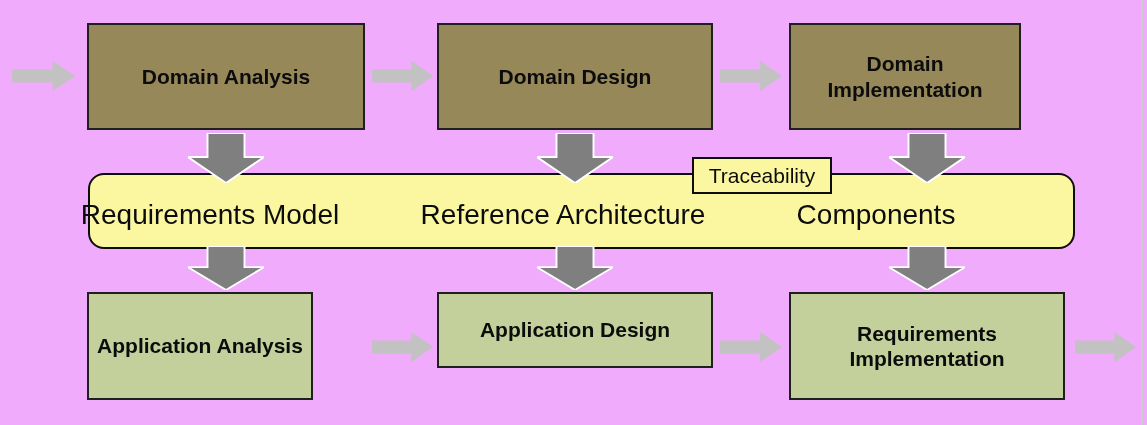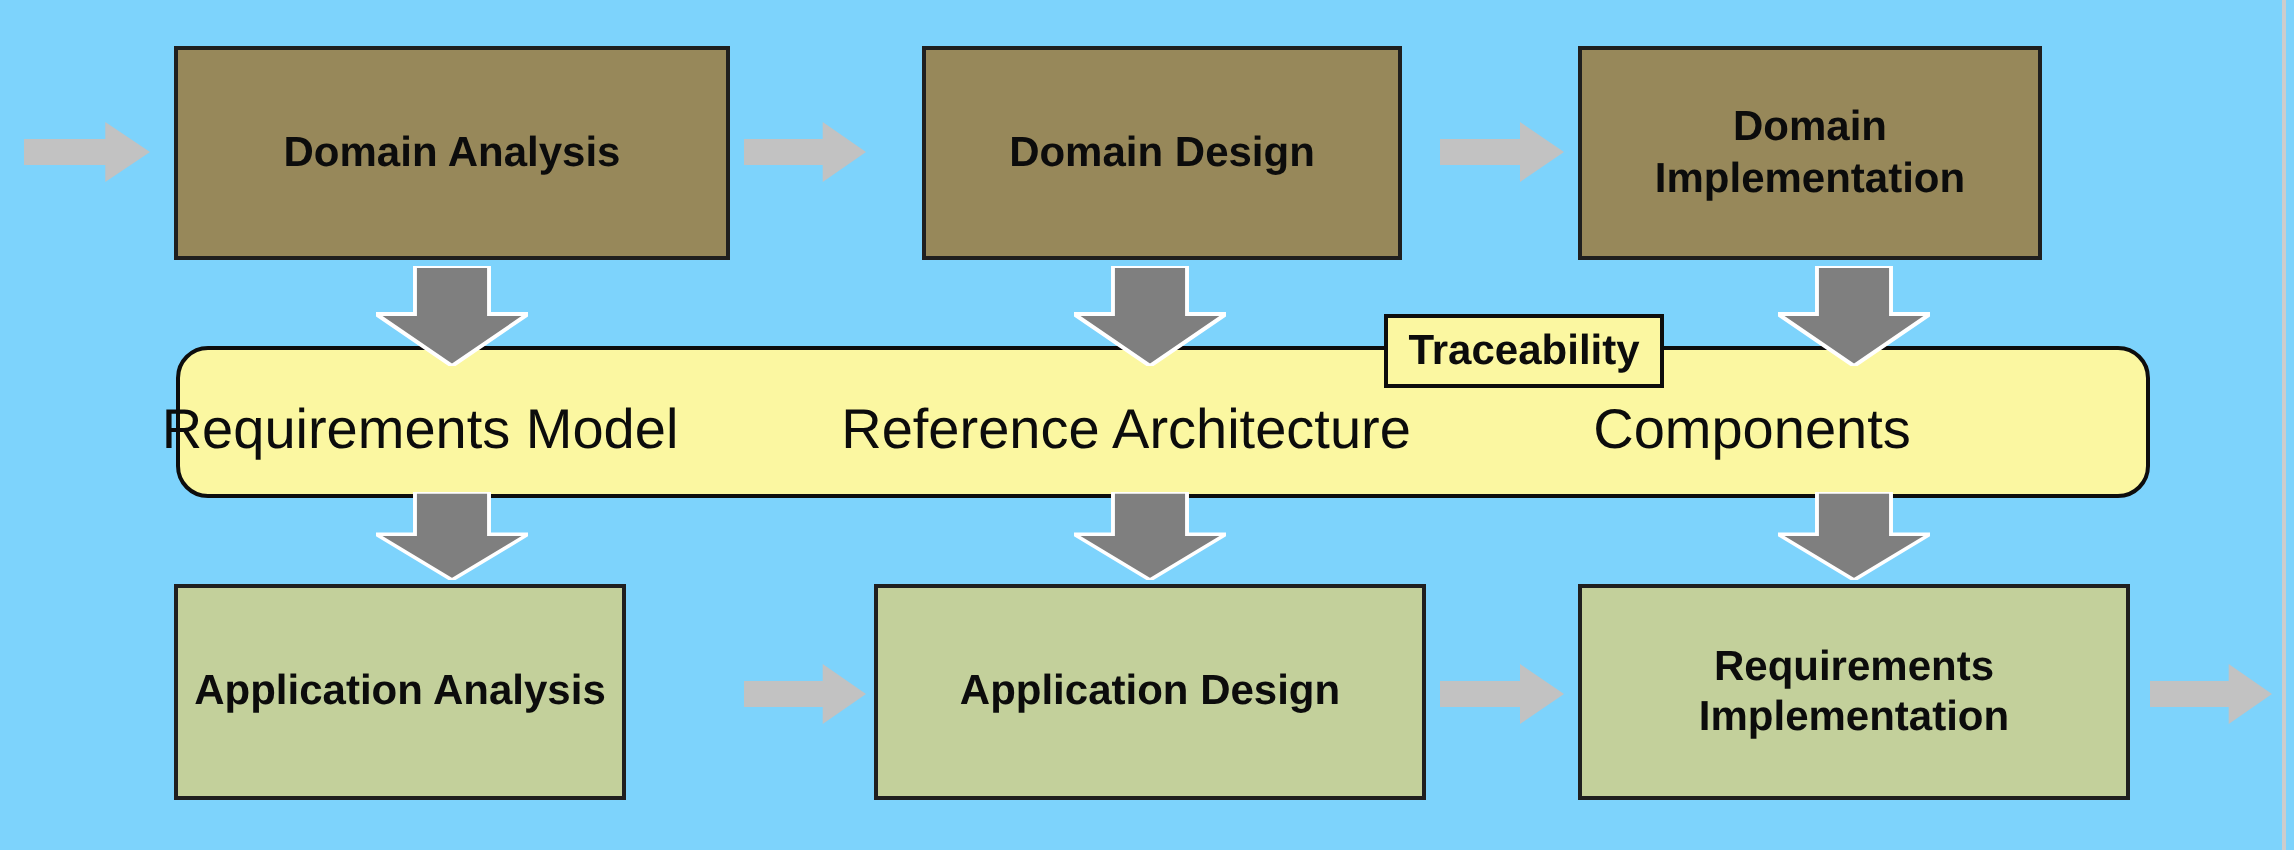--- a/index.html
+++ b/index.html
@@ -1,19 +1,19 @@
 <!DOCTYPE html>
 <html style="--domain-box: #97885a; --application-box: #c3d09b; --band: #fbf7a1; --box-border: #1f1f1f; --light-arrow: #c2c2c2; --dark-arrow: #7f7f7f; --page-border: #cccccc;"><head>
 <meta charset="utf-8">
 <style>
   html,body{margin:0;padding:0;background:#ffffff;}
   .stage{
     position:relative;
     width:1147px;height:425px;
-    background:#7dd3fc;
+    background:#f0abfc;
     overflow:hidden;
     font-family:"Liberation Sans", sans-serif;
   }
   .page-border{
     position:absolute;top:0;width:2px;height:425px;
     background:var(--page-border,#cccccc);
   }
   .box{
     position:absolute;
     display:flex;align-items:center;justify-content:center;
@@ -38,57 +38,57 @@
     position:absolute;top:199px;
     transform:translateX(-50%);
     font-size:28px;color:#0c0c0c;white-space:nowrap;
     z-index:2;
   }
   .traceability{
     position:absolute;left:692px;top:157px;width:140px;height:37px;
     background:var(--band,#fbf7a1);
     border:2px solid #0d0d0d;box-sizing:border-box;
     display:flex;align-items:center;justify-content:center;
-    font-weight:700;font-size:21px;color:#0c0c0c;
+    font-weight:400;font-size:21px;color:#0c0c0c;
     z-index:4;
   }
   .arrow{position:absolute;z-index:3;}
   .arrow svg{display:block;width:100%;height:100%;}
 </style>
 </head>
 <body>
 
 <div class="stage">
 
   <div class="page-border" style="left:1141px"></div>
 
   <div class="box domain-box" style="left:87px;top:23px;width:278px;height:107px">
     <span>Domain Analysis</span>
   </div>
-  <div class="box domain-box" style="left:461px;top:23px;width:240px;height:107px">
+  <div class="box domain-box" style="left:437px;top:23px;width:276px;height:107px">
     <span>Domain Design</span>
   </div>
   <div class="box domain-box" style="left:789px;top:23px;width:232px;height:107px">
     <span>Domain
 Implementation</span>
   </div>
 
   <div class="band"></div>
   <div class="band-label" style="left:210px">Requirements Model</div>
   <div class="band-label" style="left:563px">Reference Architecture</div>
   <div class="band-label" style="left:876px">Components</div>
 
   <div class="traceability">
     <span>Traceability</span>
   </div>
 
   <div class="box application-box" style="left:87px;top:292px;width:226px;height:108px">
     <span>Application Analysis</span>
   </div>
-  <div class="box application-box" style="left:437px;top:292px;width:276px;height:108px">
+  <div class="box application-box" style="left:437px;top:292px;width:276px;height:76px">
     <span>Application Design</span>
   </div>
   <div class="box application-box" style="left:789px;top:292px;width:276px;height:108px">
     <span>Requirements
 Implementation</span>
   </div>
 
   <div class="arrow" style="left:12px;top:61px;width:63px;height:30px">
     <svg viewBox="0 0 62 30" preserveAspectRatio="none">
       <polygon points="0,8.5 40,8.5 40,0 62,15 40,30 40,21.5 0,21.5" fill="var(--light-arrow,#c2c2c2)"></polygon>

